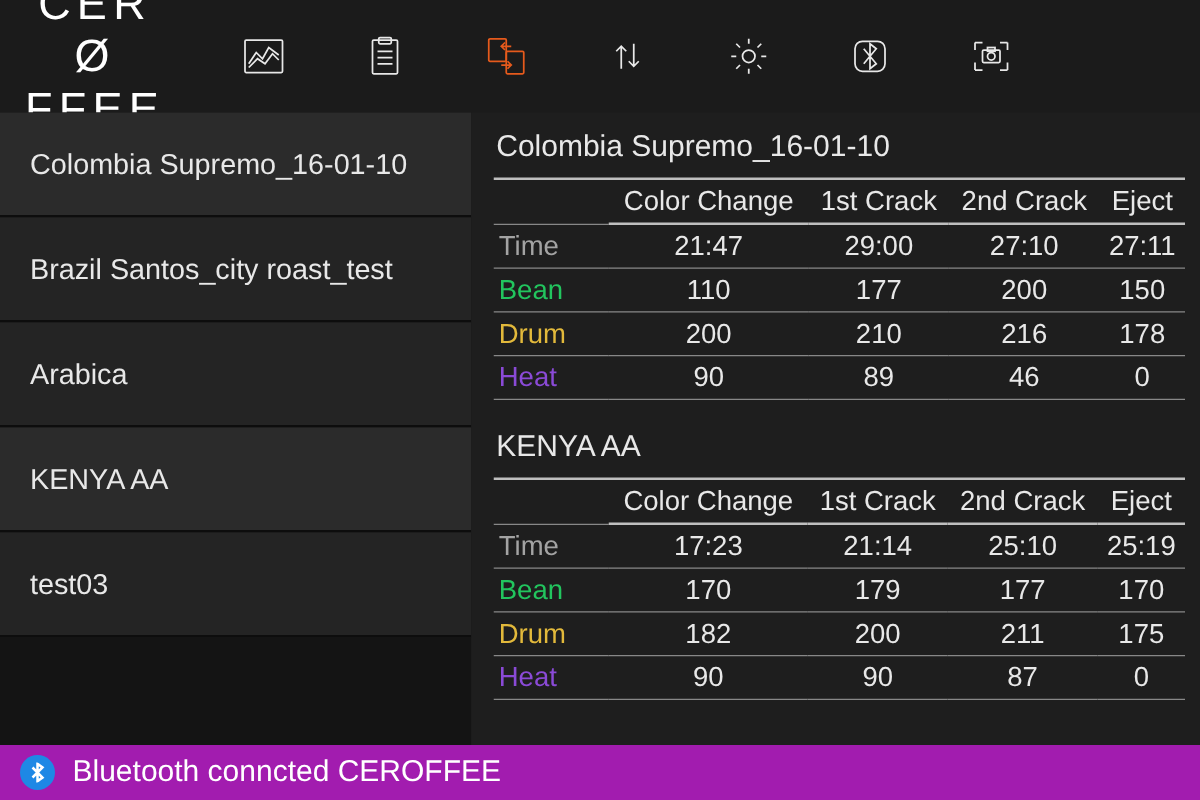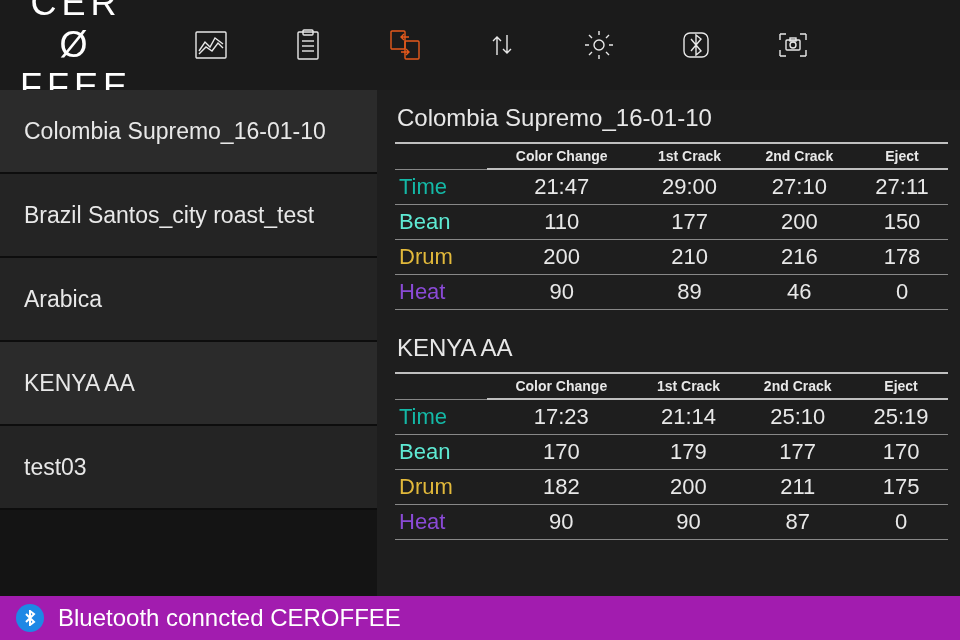--- a/index.html
+++ b/index.html
@@ -19,25 +19,25 @@
   .body { flex: 1; display: flex; min-height: 0; }
   .sidebar { width: 377px; display: flex; flex-direction: column; background: #141414; }
   .side-item { height: 84px; display: flex; align-items: center; padding: 0 24px; color: #e8e8e8; font-size: 23px; font-weight: 300; border-bottom: 2px solid #0d0d0d; cursor: pointer; background: #2b2b2b; }
   .side-item.alt { background: #242424; }
 
   .main { flex: 1; background: #1e1e1e; padding: 8px 12px 8px 18px; overflow: hidden; }
   .panel { margin-bottom: 18px; }
   .panel-title { color: #e8e8e8; font-size: 24px; padding: 6px 2px 10px 2px; border-bottom: 2px solid #bfbfbf; font-weight: 400; }
   table.data { width: 100%; border-collapse: collapse; color: #e8e8e8; font-size: 22px; }
   table.data th, table.data td { text-align: center; padding: 4px 4px; border-bottom: 1px solid #888; font-weight: 400; }
-  table.data th { font-size: 14px; font-weight: 700; border-bottom: 2px solid #bfbfbf; }
+  table.data th { font-size: 22px; font-weight: 400; border-bottom: 2px solid #bfbfbf; }
   table.data td.rowlabel, table.data th.rowlabel { text-align: left; width: 92px; padding-left: 4px; border-bottom: 1px solid #888; }
   th.corner { border-bottom: 2px solid #bfbfbf; }
-  .c-time { color: #14b8a6; margin-left: 36px; }
-  .c-bean { color: #5eead4; }
+  .c-time { color: #a3a3a3; margin-left: 36px; }
+  .c-bean { color: #22c55e; }
   .c-drum { color: #e2b93b; }
   .c-heat { color: #8a4ad6; }
 
   
   .footer { height: 44px; background: #a21caf; display: flex; align-items: center; padding: 0 16px; gap: 14px; color: #fff; font-size: 24px; }
   .bt-circle { width: 28px; height: 28px; border-radius: 50%; background: #1e88e5; display: flex; align-items: center; justify-content: center; }
   .bt-circle svg { width: 16px; height: 16px; stroke: #fff; fill: none; stroke-width: 2; }
 </style>
 </head>
 <body>

